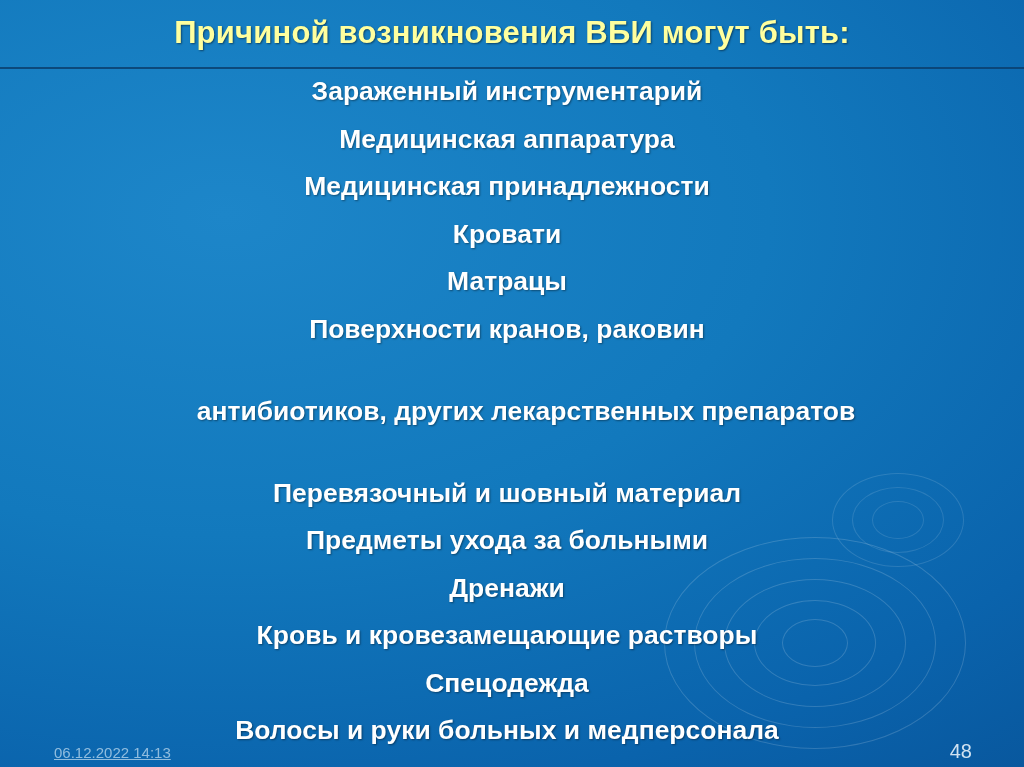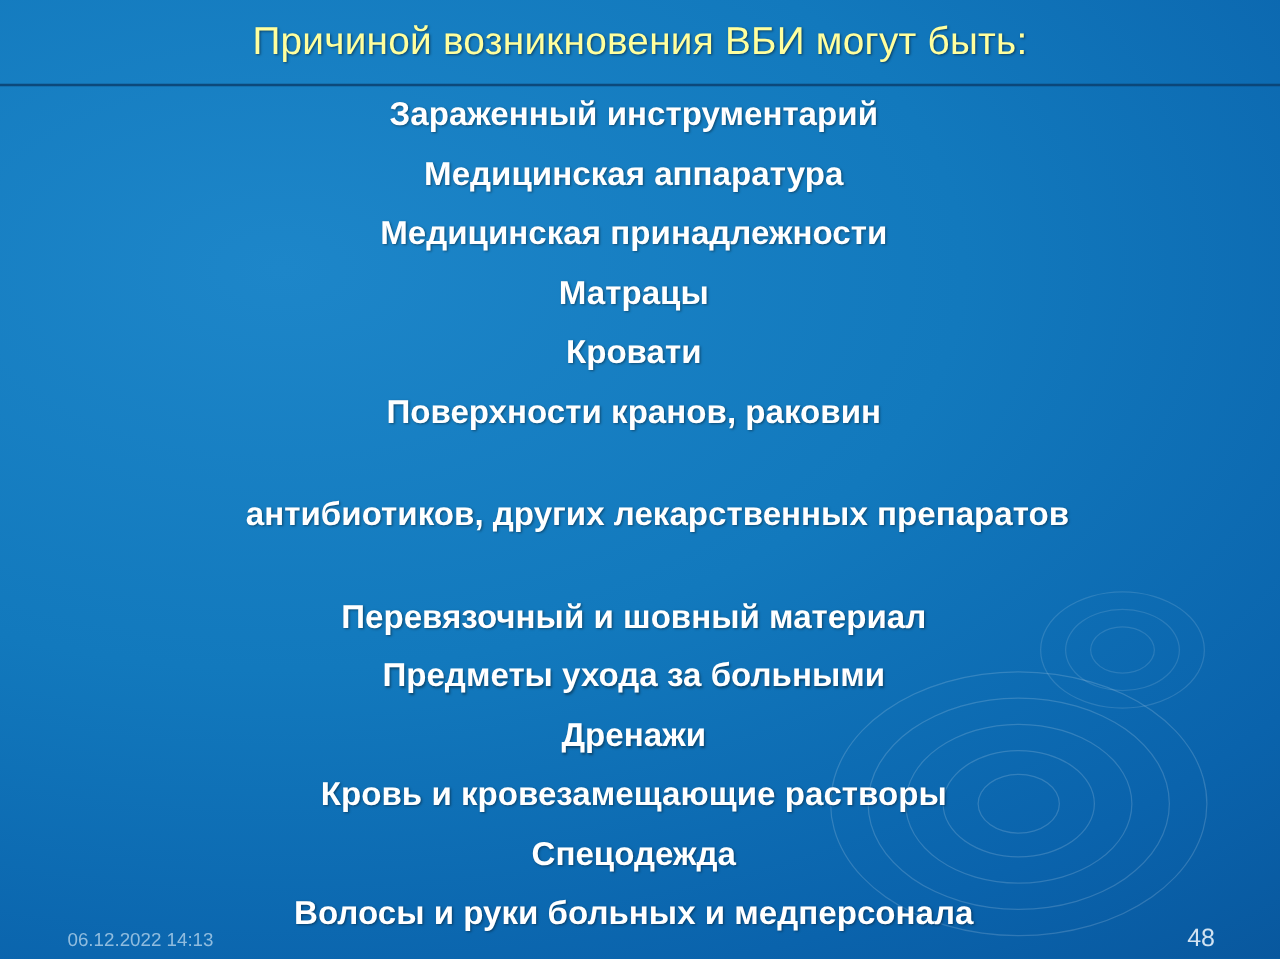--- a/index.html
+++ b/index.html
@@ -49,21 +49,21 @@
     left: 0;
     right: 0;
     height: 66px;
     display: flex;
     align-items: center;
     justify-content: center;
   }
   .title {
     color: #ffff9e;
     font-size: 31px;
-    font-weight: normal;
+    font-weight: bold;
     letter-spacing: 0.2px;
     text-align: center;
     text-shadow: 1px 1px 2px rgba(0,0,0,0.45);
     white-space: nowrap;
   }
   .divider {
     position: absolute;
     top: 67px;
     left: 0;
     width: 1024px;
@@ -96,20 +96,21 @@
     padding-left: 38px;
   }
   .footer-date {
     position: absolute;
     left: 54px;
     bottom: 6px;
     color: #bcd9ee;
     font-size: 15px;
     font-weight: normal;
     opacity: 0.75;
+    text-decoration: underline;
   }
   .footer-num {
     position: absolute;
     right: 52px;
     bottom: 4px;
     color: #e7f1fa;
     font-size: 20px;
     opacity: 0.9;
   }
 </style>
@@ -131,22 +132,22 @@
 
   <div class="title-area">
     <div class="title">Причиной возникновения ВБИ могут быть:</div>
   </div>
   <div class="divider"></div>
 
   <div class="content">
     <div class="item">Зараженный инструментарий</div>
     <div class="item">Медицинская аппаратура</div>
     <div class="item">Медицинская принадлежности</div>
+    <div class="item">Кровати</div>
     <div class="item">Матрацы</div>
-    <div class="item">Кровати</div>
     <div class="item">Поверхности кранов, раковин</div>
 
     <div class="item wrap">
       <span class="cont">антибиотиков, других лекарственных препаратов</span>
     </div>
 
     <div class="item">Перевязочный и шовный материал</div>
     <div class="item">Предметы ухода за больными</div>
     <div class="item">Дренажи</div>
     <div class="item">Кровь и кровезамещающие растворы</div>

